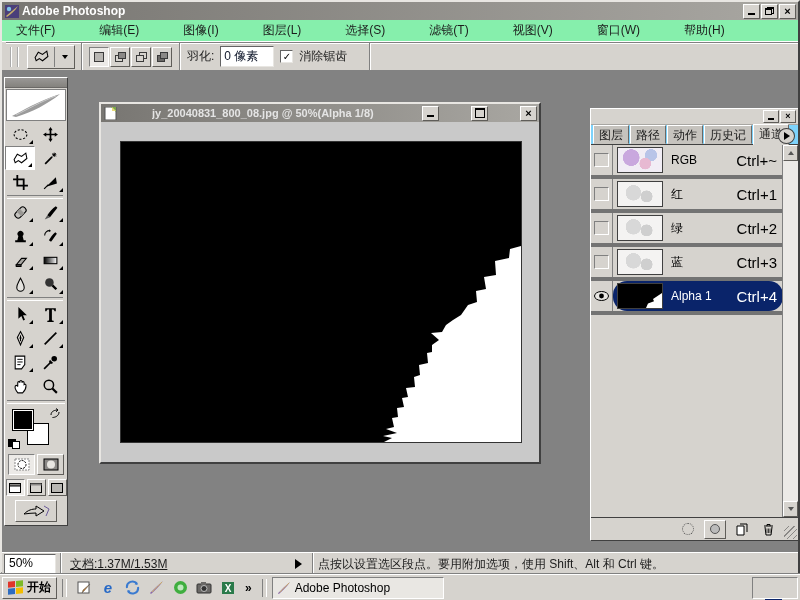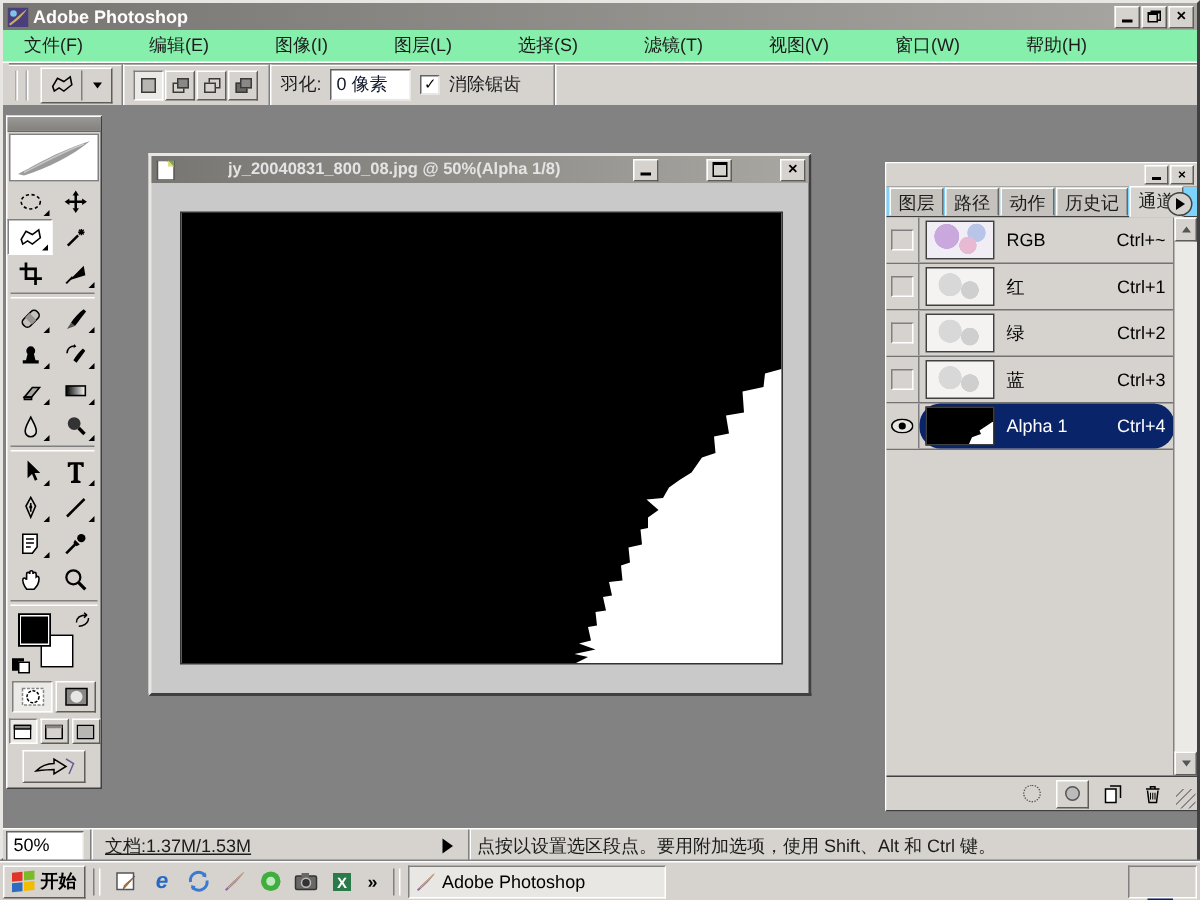--- a/index.html
+++ b/index.html
@@ -77,32 +77,32 @@
   .pal-titlebar{height:13px;display:flex;justify-content:flex-end;align-items:center;gap:1px;padding:1px 2px;background:#D6D3CE;border-bottom:1px solid #A8A6A2;}
   .pal-btn{width:14px;height:11px;display:flex;align-items:center;justify-content:center;font-size:9px;font-weight:bold;line-height:9px;}
   .pal-tabs{height:19px;display:flex;align-items:flex-end;background:#7dd3fc;border-bottom:1px solid #404040;padding-left:2px;position:relative;}
   .pal-tab{height:16px;padding:1px 5px 0 5px;margin-right:1px;background:#C6C3BE;border:1px solid;border-color:#fff #6a6866 transparent #fff;font-size:12px;color:#1c1c1c;white-space:nowrap;overflow:hidden;}
   .pal-tab.trunc{max-width:40px;}
   .pal-tab.active{background:#D6D3CE;height:18px;border-bottom:1px solid #D6D3CE;margin-bottom:-1px;font-weight:normal;}
   .pal-menu-btn{position:absolute;right:3px;top:3px;width:15px;height:14px;border:1px solid #404040;border-radius:50%;background:#D6D3CE;display:flex;align-items:center;justify-content:center;}
   .tri-right{width:0;height:0;border-top:4px solid transparent;border-bottom:4px solid transparent;border-left:6px solid #000;}
   .pal-body{flex:1;position:relative;background:#D6D3CE;}
   .chan-list{position:absolute;left:0;top:0;right:15px;}
-  .chan-row{height:30px;display:flex;align-items:stretch;border-bottom:1px solid #737373;}
+  .chan-row{height:30px;display:flex;align-items:stretch;border-bottom:4px solid #737373;}
   .eye-cell{width:21px;border-right:1px solid #808080;display:flex;align-items:center;justify-content:center;background:#D6D3CE;}
   .eye-box{width:13px;height:12px;background:#D6D3CE;border:1px solid;border-color:#808080 #fff #fff #808080;}
   .chan-main{flex:1;display:flex;align-items:center;padding:0 6px 0 4px;gap:8px;}
   .chan-row.selected .chan-main{background:#0A246A;color:#fff;border-radius:14px;}
   .chan-thumb{width:44px;height:24px;border:1px solid #404040;flex:none;}
   .thumb-rgb{background:radial-gradient(circle at 30% 40%,#C9A8DE 0 24%,transparent 25%),radial-gradient(circle at 62% 65%,#E7B9D2 0 18%,transparent 19%),radial-gradient(circle at 75% 30%,#B8C4E8 0 16%,transparent 17%),#F1EDF5;}
   .thumb-gray{background:radial-gradient(circle at 35% 45%,#D8D8D8 0 24%,transparent 25%),radial-gradient(circle at 65% 60%,#CFCFCF 0 18%,transparent 19%),#F4F3F2;}
   .thumb-alpha{background:#000;position:relative;overflow:hidden;}
   .thumb-alpha::after{content:"";position:absolute;right:0;bottom:0;width:20px;height:15px;background:#fff;clip-path:polygon(100% 0,55% 40%,60% 55%,30% 70%,20% 100%,100% 100%);}
   .chan-name{flex:1;font-size:12px;}
-  .chan-short{font-size:12px;}
+  .chan-short{font-size:15px;}
   .pal-scroll{position:absolute;right:0;top:0;bottom:0;width:15px;border-left:1px solid #808080;background:#ECEAE7;display:flex;flex-direction:column;justify-content:space-between;}
   .scroll-btn{height:14px;display:flex;align-items:center;justify-content:center;}
   .tri-up-s{width:0;height:0;border-left:3px solid transparent;border-right:3px solid transparent;border-bottom:4px solid #555;}
   .tri-down-s{width:0;height:0;border-left:3px solid transparent;border-right:3px solid transparent;border-top:4px solid #555;}
   .pal-bottom{height:22px;border-top:1px solid #404040;display:flex;align-items:center;justify-content:flex-end;gap:6px;padding-right:20px;position:relative;background:#D6D3CE;}
   .pbtn{width:20px;height:17px;display:flex;align-items:center;justify-content:center;}
   .dotted-circle{width:10px;height:10px;border:1px dotted #555;border-radius:50%;}
   .save-circle{width:8px;height:8px;background:#bbb;border:1px solid #555;border-radius:50%;}
   .grip{position:absolute;right:1px;bottom:1px;width:13px;height:13px;background:repeating-linear-gradient(135deg,transparent 0 3px,#8a8886 3px 4px);}
   

